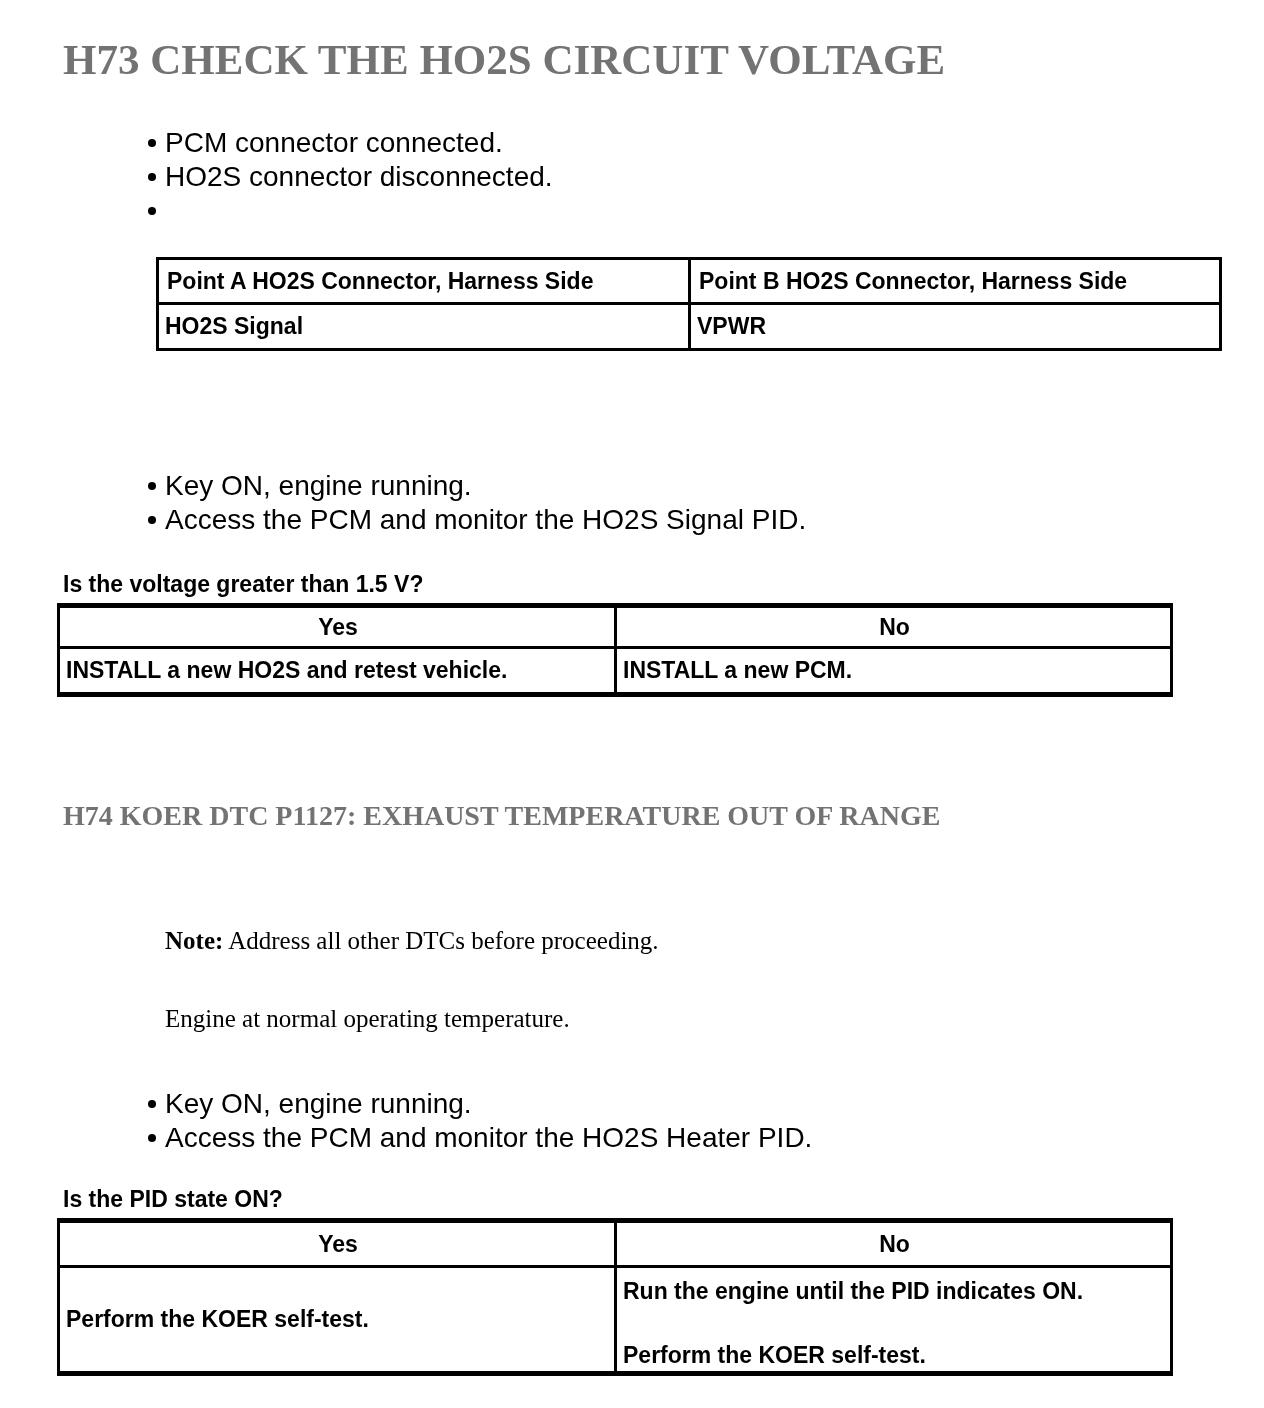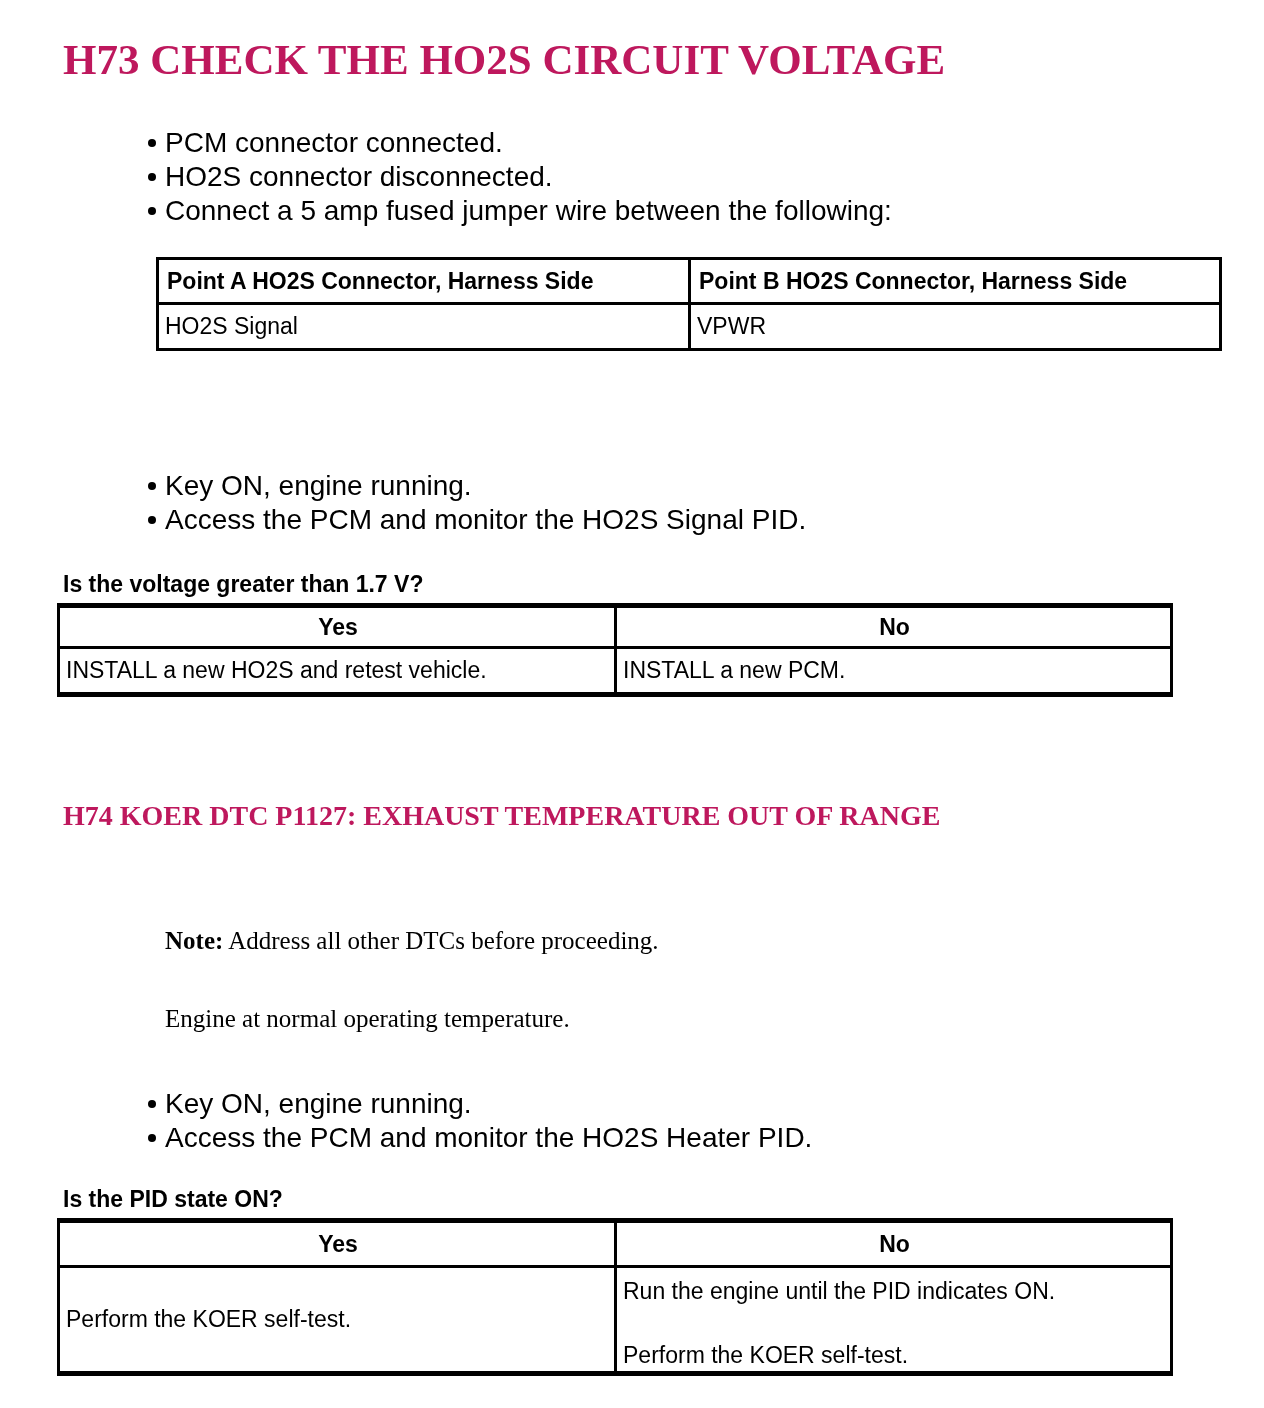--- a/index.html
+++ b/index.html
@@ -1,41 +1,41 @@
 <!DOCTYPE html>
 <html><head>
 <meta charset="utf-8">
 <style>
   * { margin:0; padding:0; box-sizing:border-box; }
   html,body { background:#ffffff; }
   body { width:1264px; height:1408px; position:relative; font-family:"Liberation Sans", sans-serif; color:#000; }
   .page { position:absolute; inset:0; background:#fff; }
 
-  .title { position:absolute; font-family:"Liberation Serif", serif; font-weight:bold; color:#be185d; }
+  .title { position:absolute; font-family:"Liberation Serif", serif; font-weight:bold; color:#737373; }
   .title-h73 { left:63px; top:35px; font-size:43px; line-height:50px; white-space:nowrap; }
   .title-h74 { left:63px; top:790px; font-size:28px; line-height:52px; width:1110px; }
 
   ul.bullets { position:absolute; left:148px; list-style:none; }
   ul.bullets li { position:relative; padding-left:17px; font-size:28px; line-height:34px; white-space:nowrap; }
   .dot { position:absolute; left:0; top:13px; width:8px; height:8px; background:#000; border-radius:50%; display:block; }
   .bullets-1 { top:126px; }
   .bullets-2 { top:469px; }
   .bullets-3 { top:1087px; }
 
   .question { position:absolute; left:63px; font-size:23px; font-weight:bold; line-height:24px; white-space:nowrap; }
   .question-1 { top:572px; }
   .question-2 { top:1187px; }
 
   .serif-para { position:absolute; left:165px; font-family:"Liberation Serif", serif; font-size:25px; line-height:30px; white-space:nowrap; }
   .note-para { top:926px; }
   .note-label { font-weight:bold; }
   .cond-para { top:1004px; }
 
   .tbl { position:absolute; display:grid; border:3px solid #000; background:#fff; }
-  .cell { display:flex; align-items:center; padding:0 6px; font-size:23px; overflow:hidden; }
+  .cell { display:flex; align-items:center; padding:0 6px; font-size:23px; overflow:hidden;font-weight:bold; }
   .cell.head { font-weight:bold; }
   .cell.center { justify-content:center; }
   .br { border-right:3px solid #000; }
   .bb { border-bottom:3px solid #000;padding-left:8px; }
 
   .tbl-connector { left:156px; top:257px; width:1066px; height:94px;
                    grid-template-columns:532px 1fr; grid-template-rows:45px 1fr; }
 
   .tbl-thick { border-top-width:5px; border-bottom-width:5px; }
   .tbl-result-1 { left:57px; top:603px; width:1116px; height:94px;
@@ -57,21 +57,20 @@
     <li>
       <span class="dot"></span>
       <span>PCM connector connected.</span>
     </li>
     <li>
       <span class="dot"></span>
       <span>HO2S connector disconnected.</span>
     </li>
     <li>
       <span class="dot"></span>
-      <span>Connect a 5 amp fused jumper wire between the following:</span>
     </li>
   </ul>
 
   <div class="tbl tbl-connector">
     <div class="cell head br bb">Point A HO2S Connector, Harness Side</div>
     <div class="cell head bb">Point B HO2S Connector, Harness Side</div>
     <div class="cell br">HO2S Signal</div>
     <div class="cell">VPWR</div>
   </div>
 
@@ -79,21 +78,21 @@
     <li>
       <span class="dot"></span>
       <span>Key ON, engine running.</span>
     </li>
     <li>
       <span class="dot"></span>
       <span>Access the PCM and monitor the HO2S Signal PID.</span>
     </li>
   </ul>
 
-  <div class="question question-1">Is the voltage greater than 1.7 V?</div>
+  <div class="question question-1">Is the voltage greater than 1.5 V?</div>
 
   <div class="tbl tbl-thick tbl-result-1">
     <div class="cell head center br bb">Yes</div>
     <div class="cell head center bb">No</div>
     <div class="cell br">INSTALL a new HO2S and retest vehicle.</div>
     <div class="cell">INSTALL a new PCM.</div>
   </div>
 
   <h1 class="title title-h74">H74 KOER DTC P1127: EXHAUST TEMPERATURE OUT OF RANGE</h1>
 

